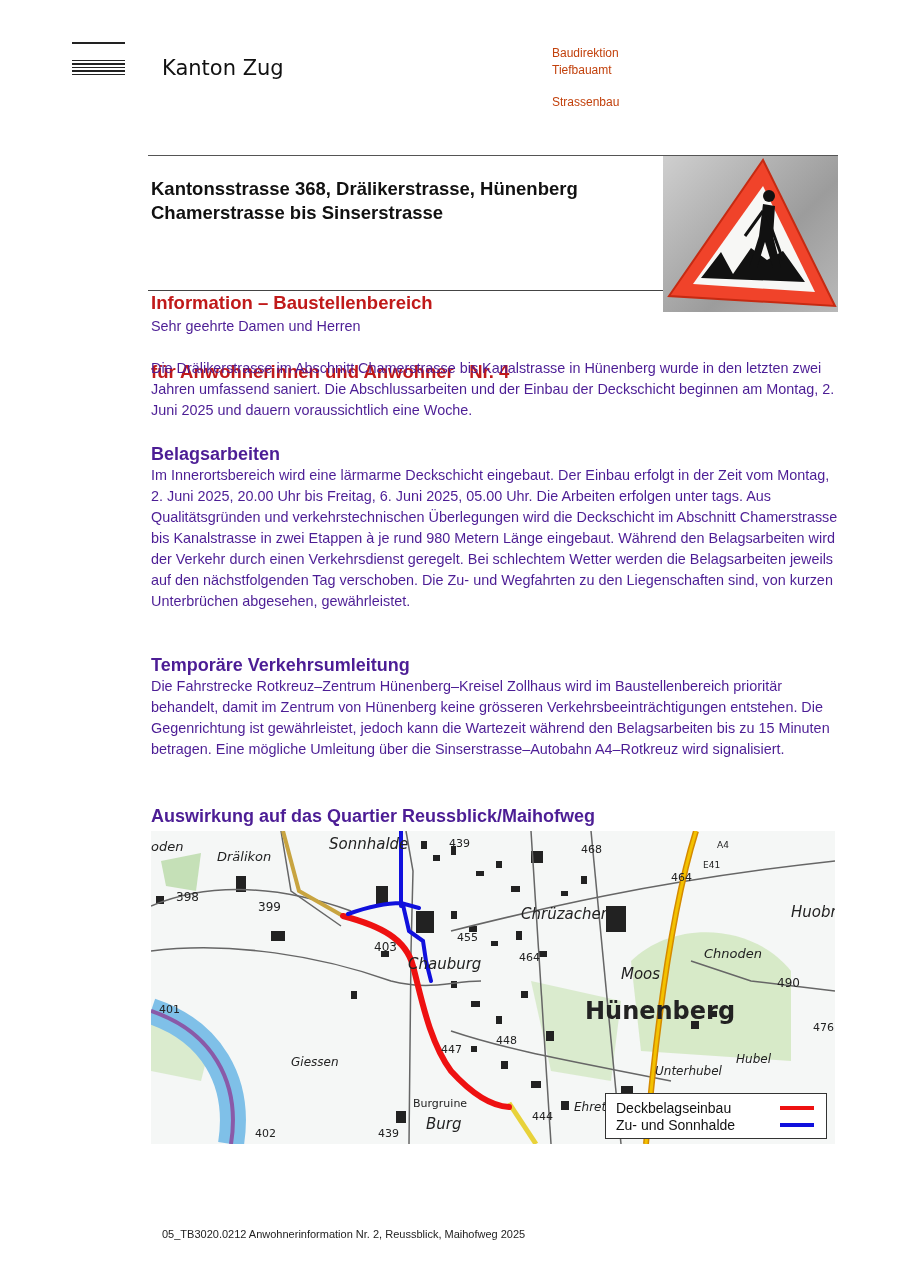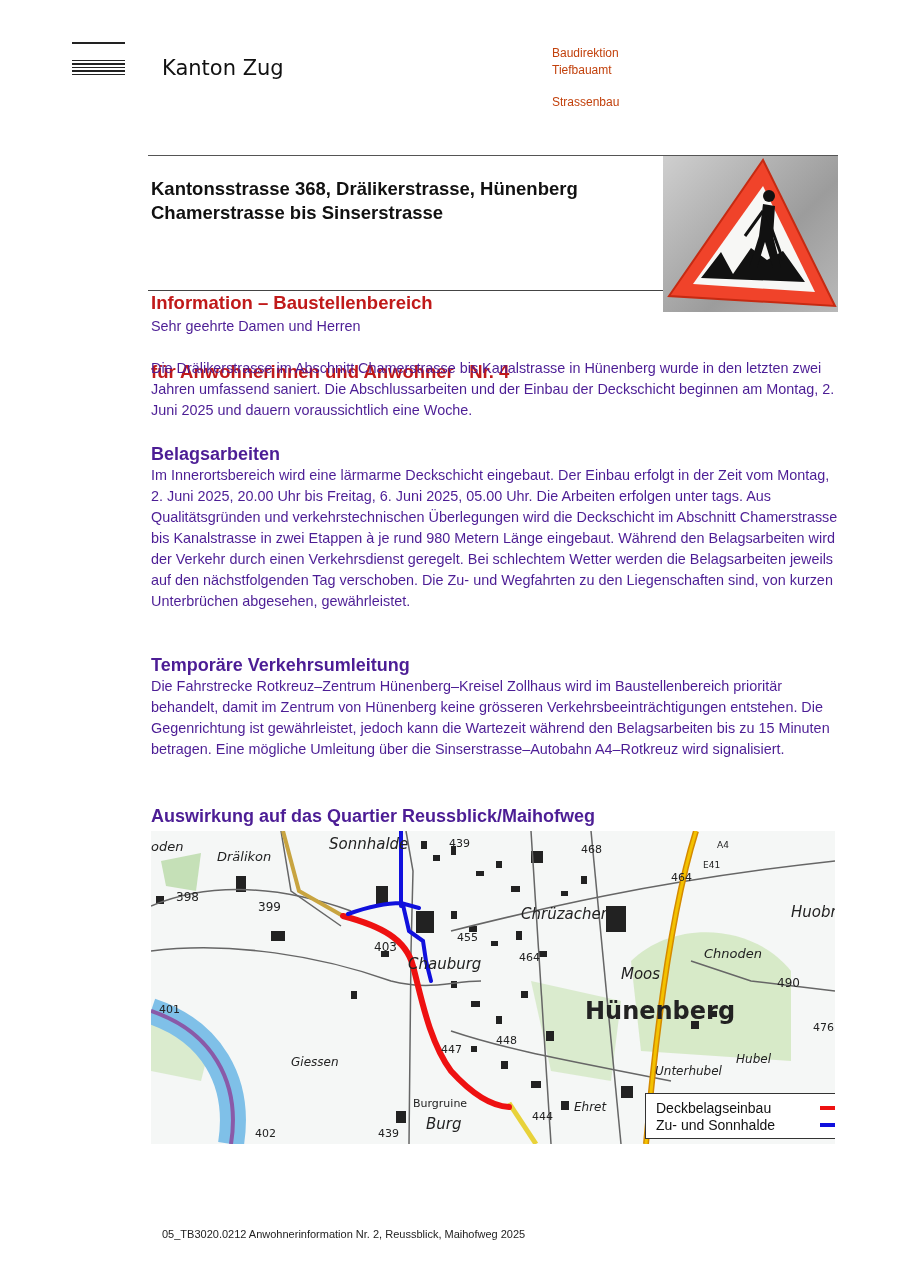--- a/index.html
+++ b/index.html
@@ -14,21 +14,21 @@
   .rule-top{position:absolute;left:148px;top:155px;width:690px;height:1px;background:#555;}
   .rule-mid{position:absolute;left:148px;top:290px;width:515px;height:1px;background:#444;}
   .title{position:absolute;left:151px;top:177px;font-size:18.5px;font-weight:bold;line-height:24px;color:#111;}
   .subtitle{position:absolute;left:151px;top:245px;font-size:18.5px;font-weight:bold;line-height:23px;color:#c01a1a;white-space:pre;}
   .sign{position:absolute;left:663px;top:156px;width:175px;height:156px;background:linear-gradient(135deg,#cfcfcf,#9c9c9c 60%,#b9b9b9);overflow:hidden;}
   .body{position:absolute;left:151px;width:690px;font-size:14.4px;line-height:21px;color:#4c1d95;}
   .body p{margin:0;}
   .body h3{margin:0;font-size:18px;font-weight:bold;}
   .map{position:absolute;left:151px;top:831px;width:684px;height:313px;background:#84cc16;overflow:hidden;}
   .footer{position:absolute;left:151px;top:1228px;font-size:11px;color:#222;padding-left:11px;}
-  .legend{position:absolute;left:454px;top:262px;width:220px;height:44px;background:#fff;border:1px solid #333;font-size:14px;line-height:18px;margin-left:40px;}
+  .legend{position:absolute;left:454px;top:262px;width:220px;height:44px;background:#fff;border:1px solid #333;font-size:14px;line-height:18px;}
   .legend .row{position:absolute;left:10px;}
   .legend .sw{position:absolute;right:12px;width:34px;height:4px;}
 </style>
 </head>
 <body>
 
 <div class="logo">
   <div class="bar-top"></div>
   <div class="stripes">
       <div></div>

